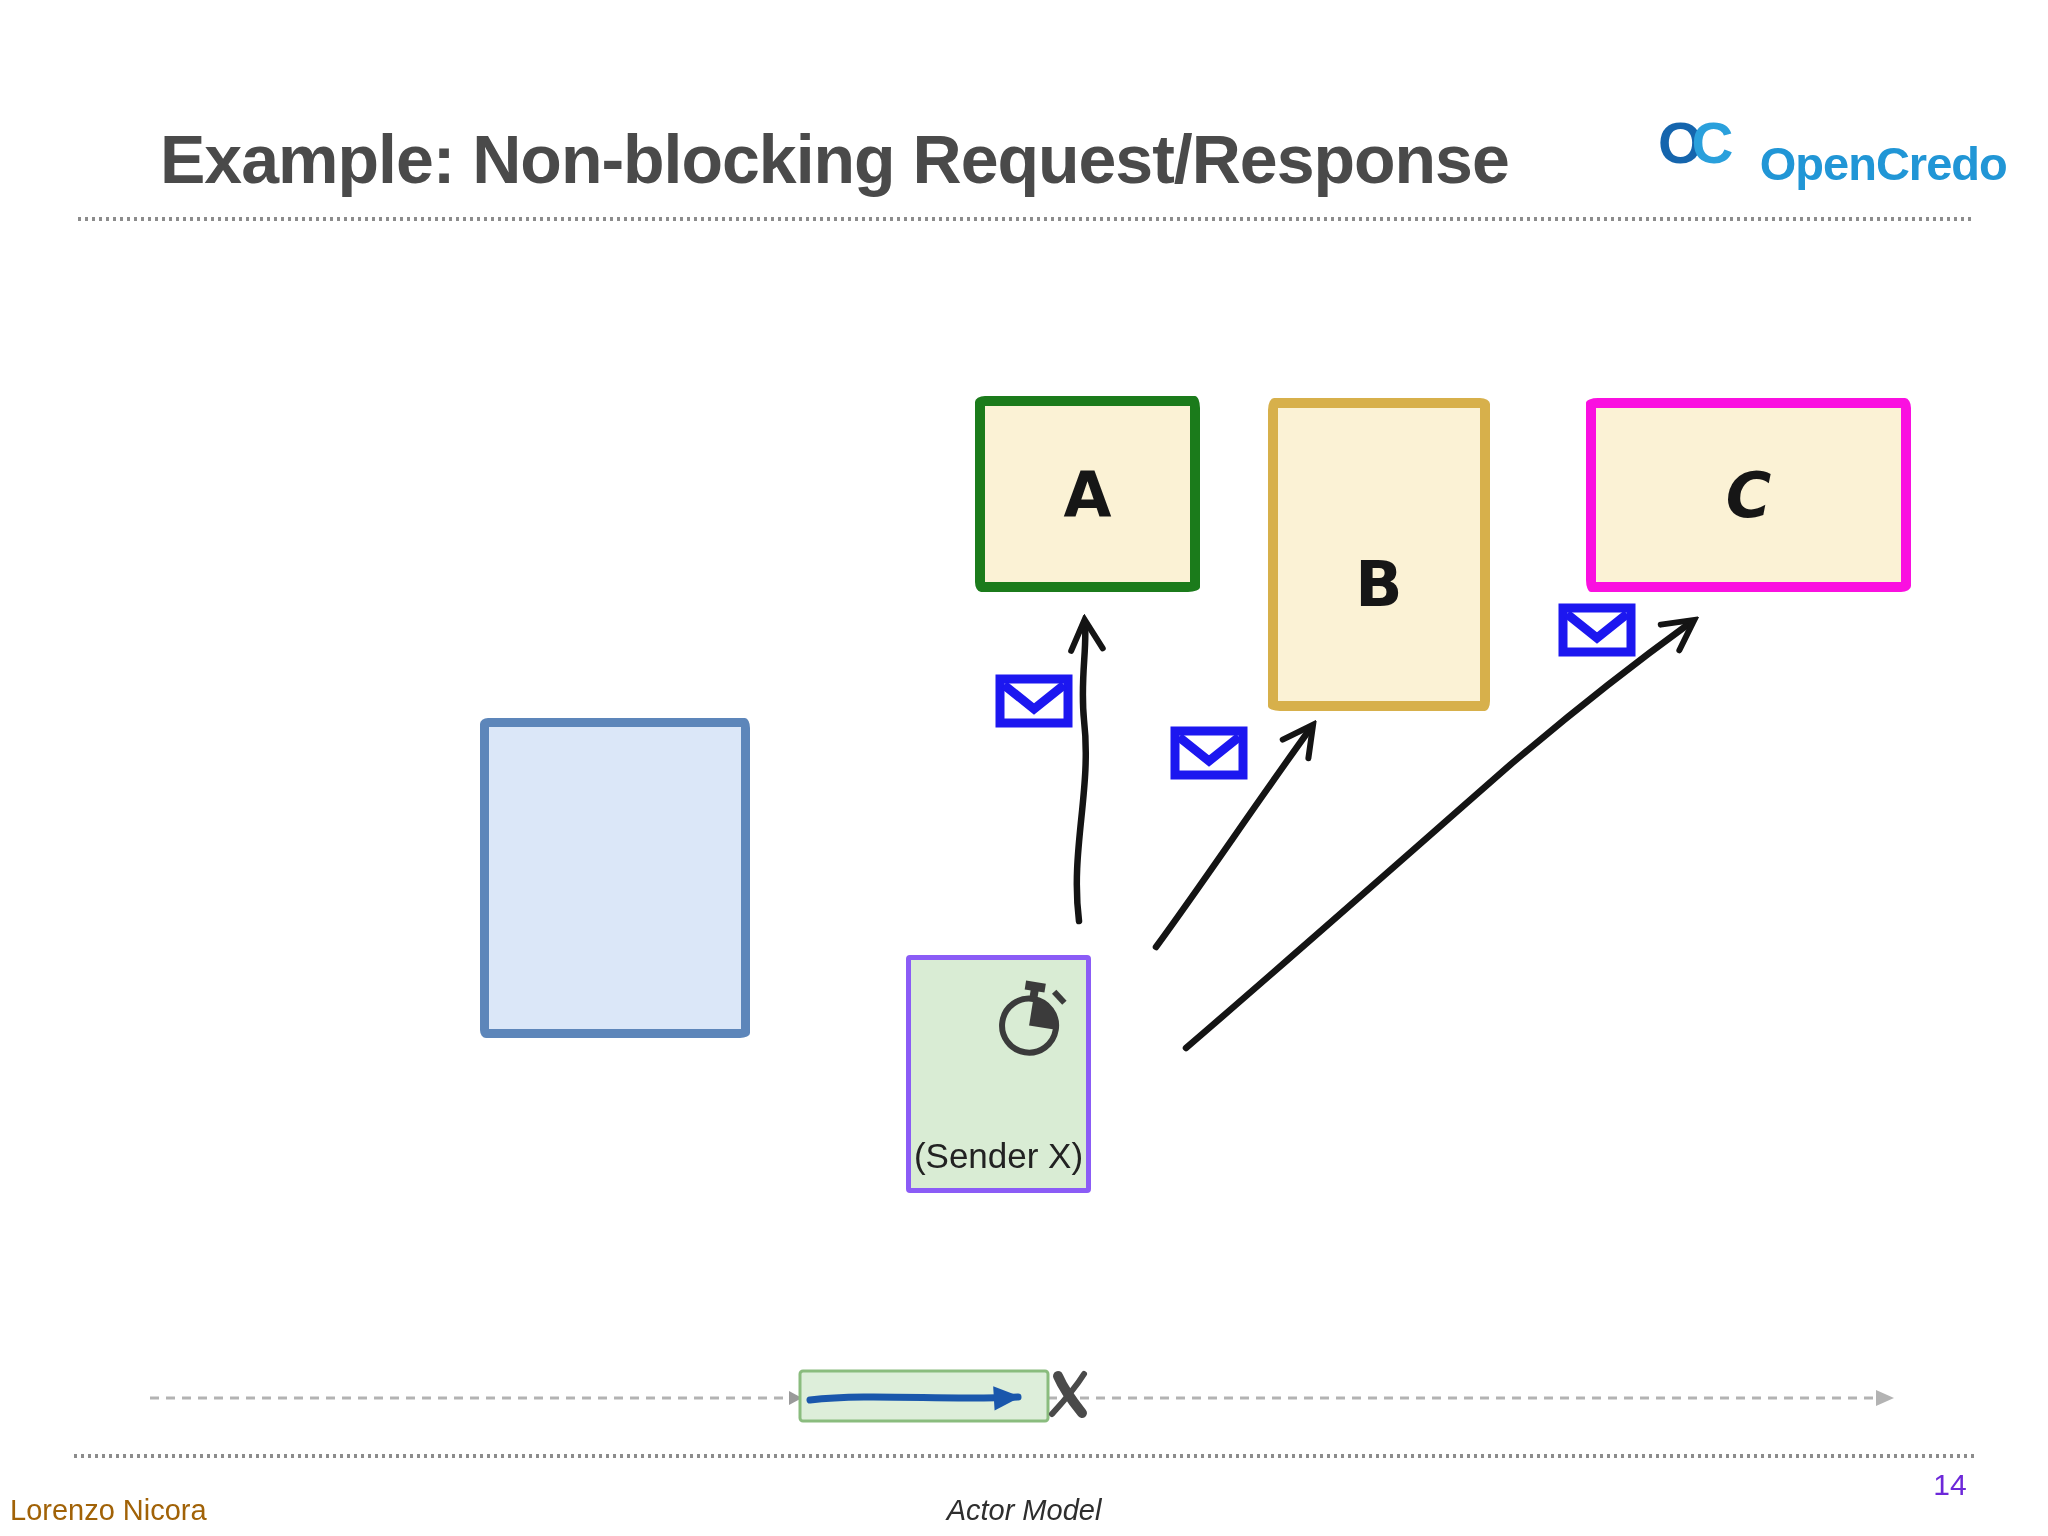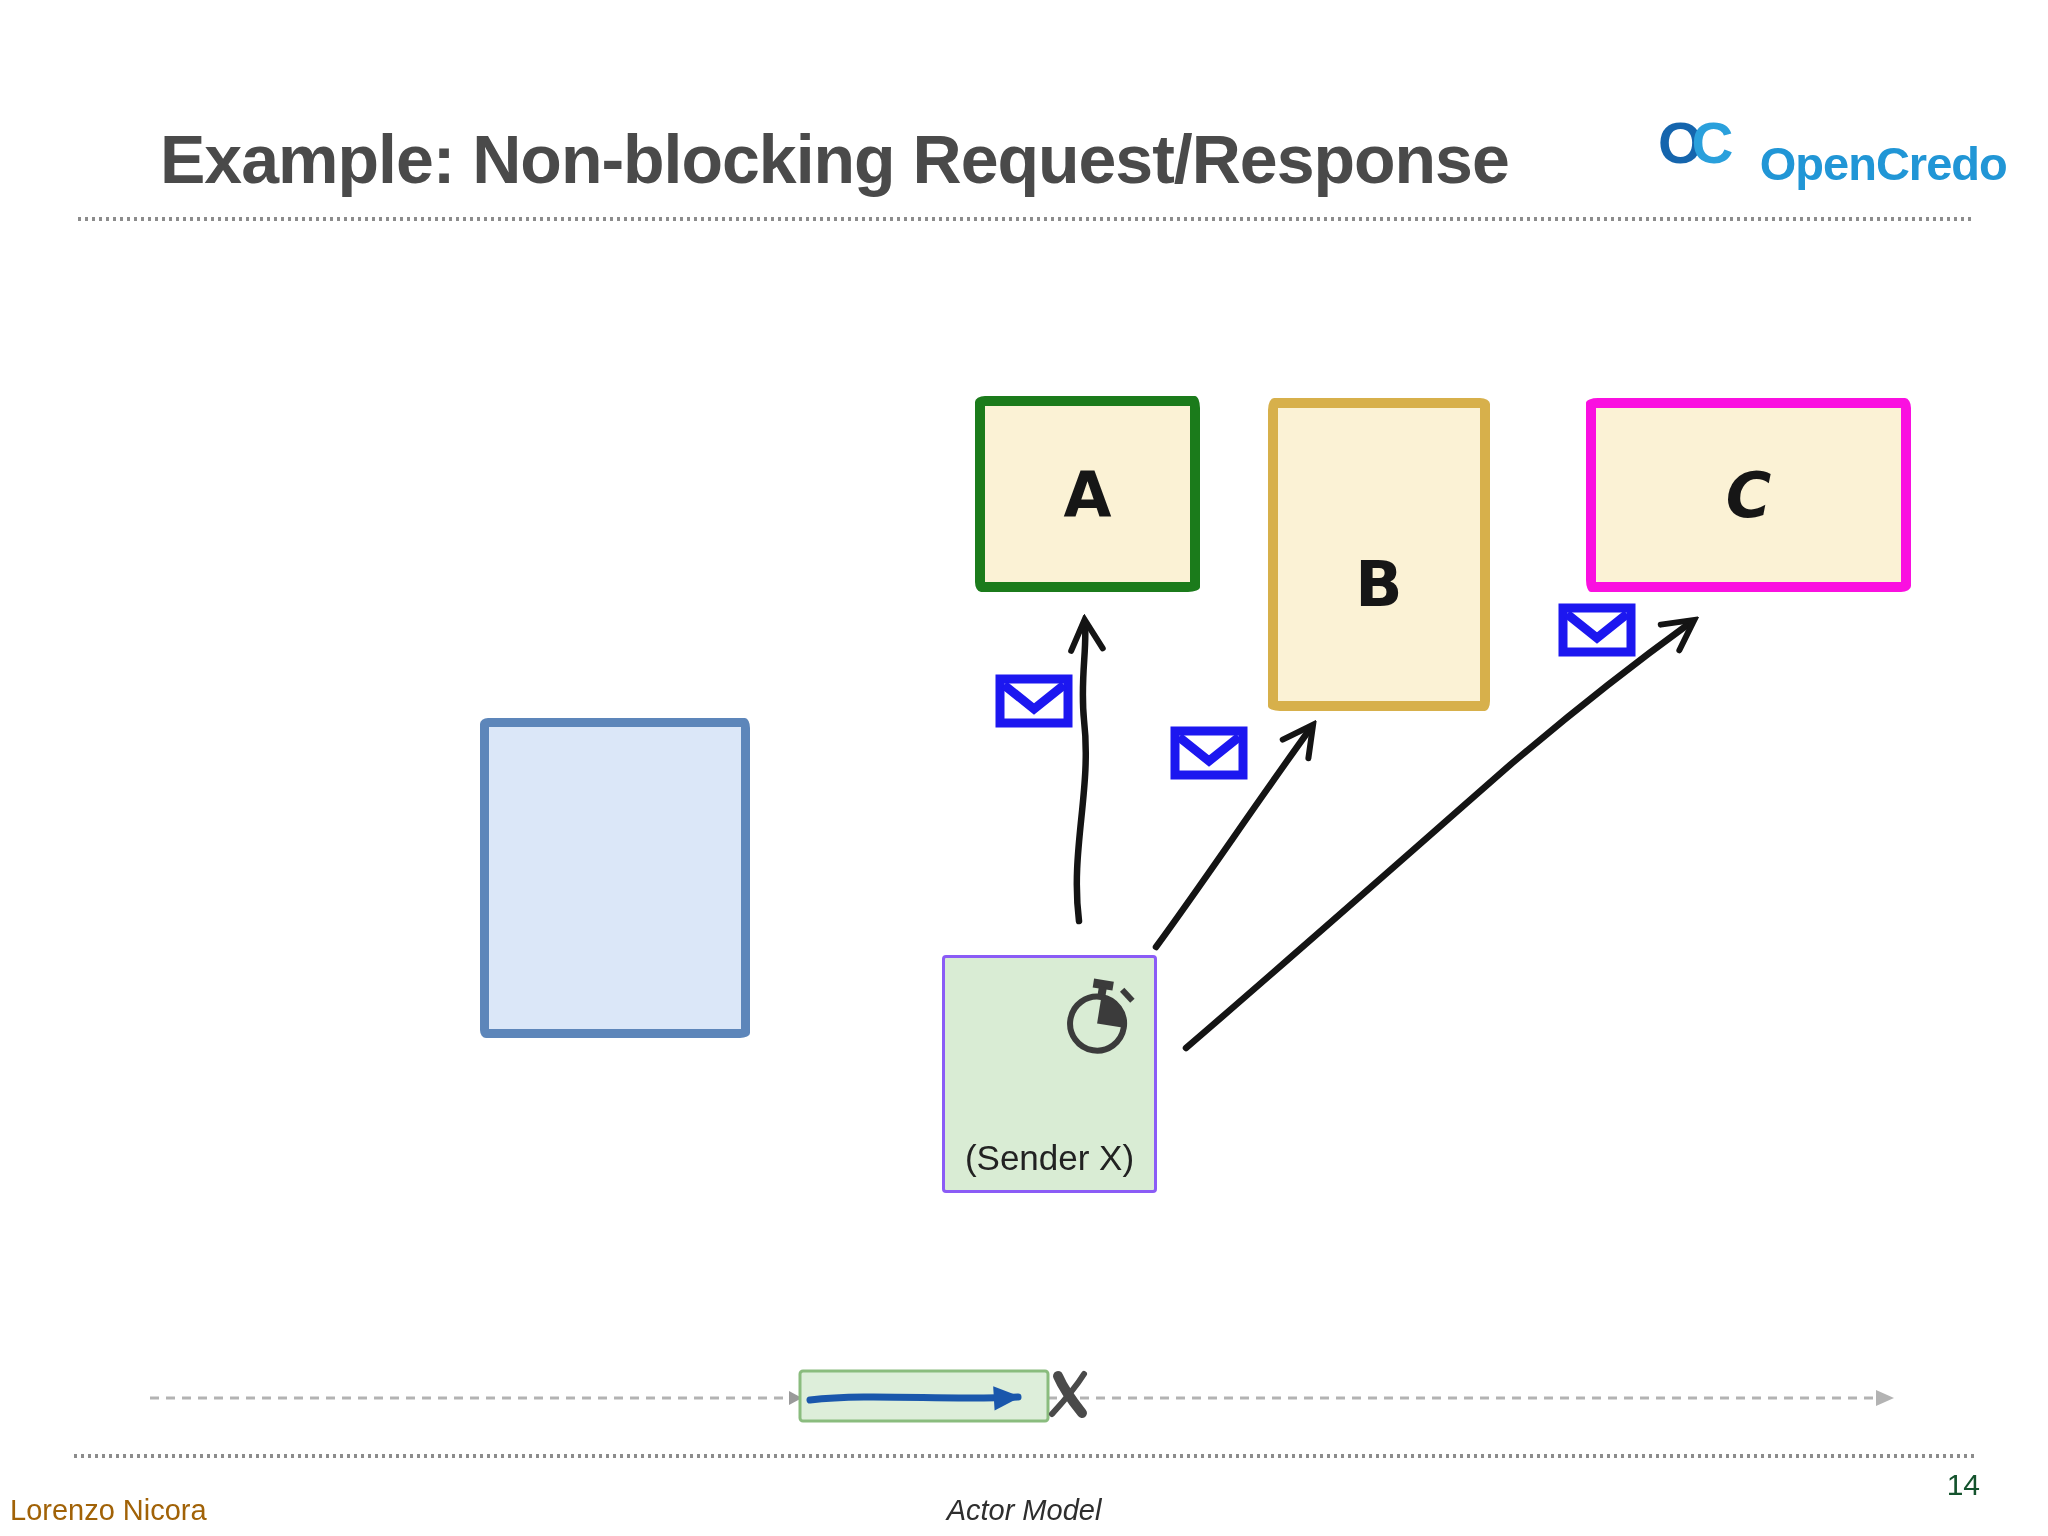--- a/index.html
+++ b/index.html
@@ -32,33 +32,33 @@
            border-radius:10px 5px 12px 6px / 6px 12px 5px 10px;}
   .actor-b{left:1268px;top:398px;width:222px;height:313px;border:10px solid #d7b04b;
            border-radius:6px 10px 5px 12px / 12px 6px 10px 5px;}
   .actor-c{left:1586px;top:398px;width:325px;height:194px;border:10px solid #fa10e0;
            border-radius:12px 6px 10px 5px / 5px 10px 6px 12px;}
   .letter{font-size:62px;font-weight:bold;color:#161616;font-family:"DejaVu Sans",sans-serif;}
   .actor-b .letter{margin-top:60px;}
   .actor-c .letter{font-style:italic;}
   .idle-box{left:480px;top:718px;width:270px;height:320px;background:#dbe7f8;
             border:9px solid #5d86ba;border-radius:8px 5px 10px 6px / 6px 10px 5px 8px;}
-  .sender-box{left:942px;top:955px;width:215px;height:238px;background:#d9ecd4;
-              border:3px solid #8b5cf6;border-radius:4px;}
+  .sender-box{left:906px;top:955px;width:185px;height:238px;background:#d9ecd4;
+              border:5px solid #8b5cf6;border-radius:4px;}
   .sender-label{position:absolute;left:0;right:0;bottom:12px;text-align:center;
                 font-size:35px;color:#222222;}
   .stopwatch{position:absolute;right:8px;top:14px;}
   
   .overlay{position:absolute;left:0;top:0;}
   
   .footer-left{position:absolute;left:10px;top:1494px;font-size:29px;color:#a16207;}
   .footer-center{position:absolute;left:0;width:2048px;top:1494px;text-align:center;
                  font-size:29px;color:#2e2e2e;font-style:italic;}
-  .page-number{position:absolute;left:1920px;top:1468px;width:60px;text-align:right;
-               font-size:30px;color:#14532d;}
+  .page-number{position:absolute;left:1920px;top:1468px;width:60px;text-align:center;
+               font-size:30px;color:#6d28d9;}
 </style>
 </head>
 <body>
 
 <div id="slide">
 
   <div class="title">Example: Non-blocking Request/Response</div>
 
   <div class="logo">
     <div class="mono"><span class="o">O</span><span class="c">C</span></div>

